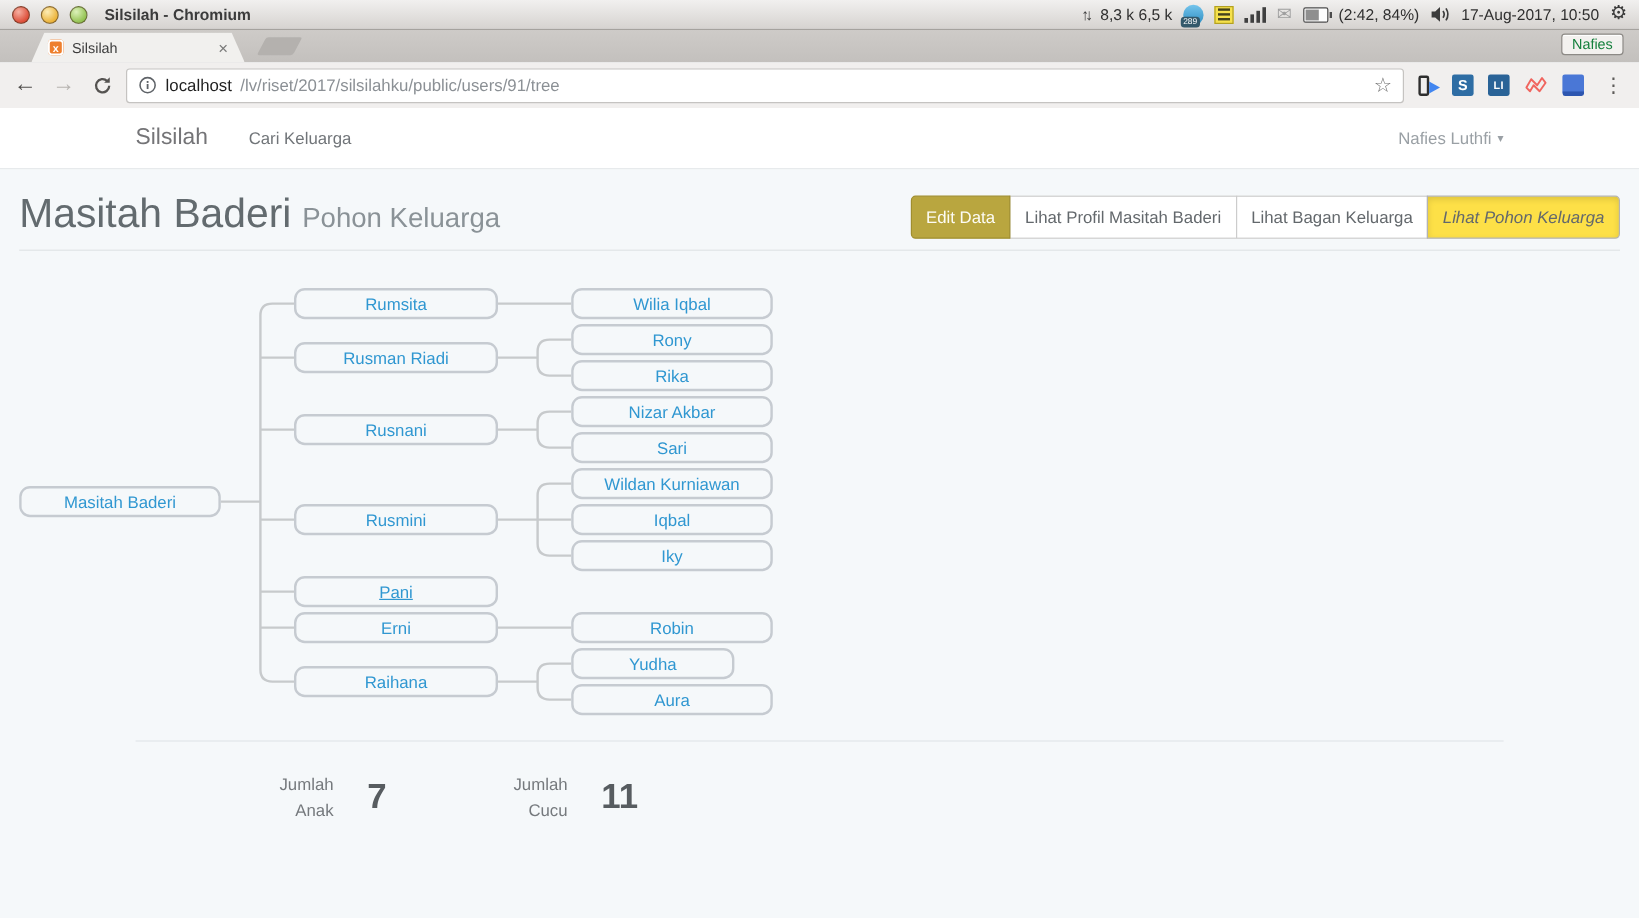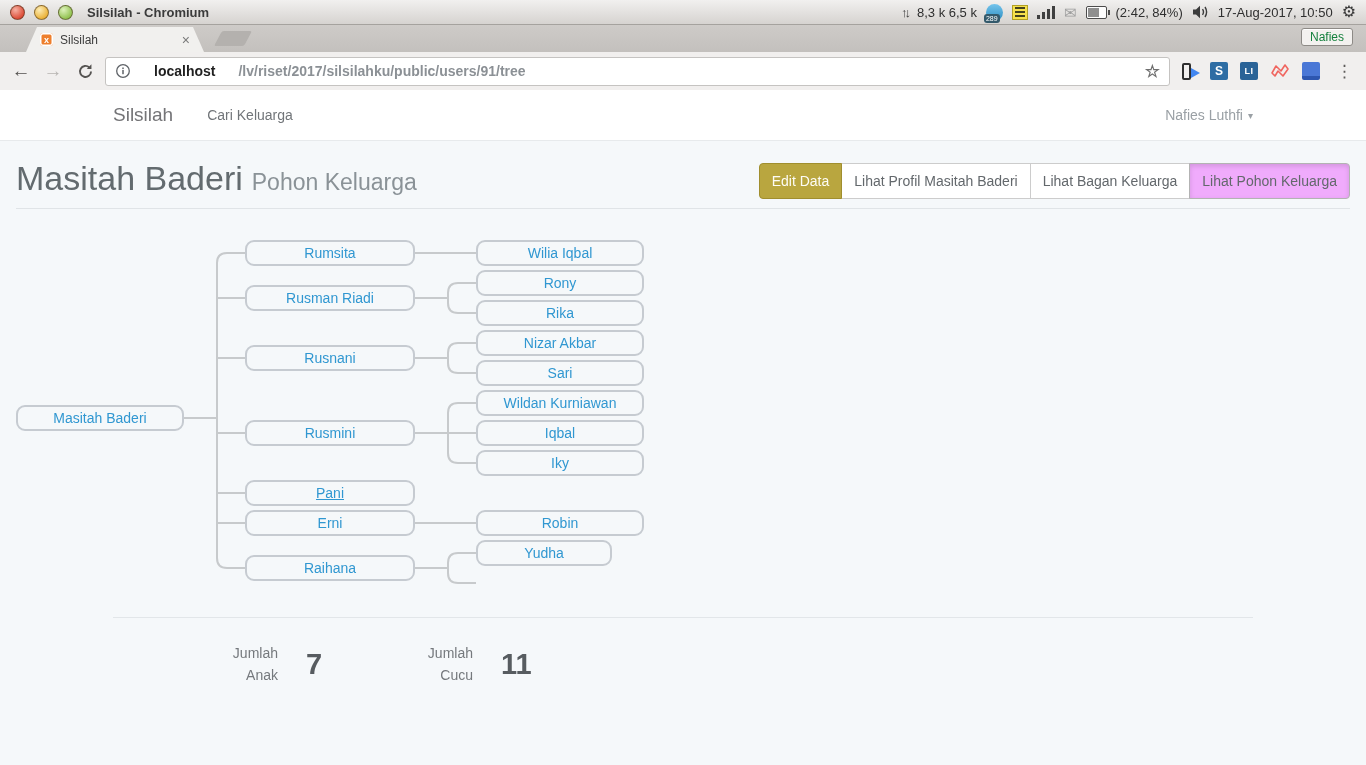--- a/index.html
+++ b/index.html
@@ -49,21 +49,21 @@
   .newtab{position:absolute;left:218px;top:6px;width:30px;height:15px;background:#b4b1ae;
     transform:skewX(-28deg);border-radius:2px;}
 
   
   .toolbar{position:absolute;top:52px;left:0;right:0;height:38px;background:#f1efee;
     display:flex;align-items:center;padding:0 9px;gap:8px;box-sizing:border-box;}
   .navbtn{width:24px;height:24px;display:flex;align-items:center;justify-content:center;
     font-size:19px;color:#52504e;cursor:pointer;}
   .navbtn.disabled{color:#b7b4b1;}
   .urlbar{flex:1;height:27px;background:#fff;border:1px solid #c5c3c1;border-radius:3px;
-    display:flex;align-items:center;gap:23px;padding:0 9px;font-size:14px;min-width:0;font-weight:bold;}
+    display:flex;align-items:center;gap:7px;padding:0 9px;font-size:14px;min-width:0;}
   .urlhost{color:#1f1f1f;}
   .urlpath{color:#8b9095;flex:1;white-space:nowrap;overflow:hidden;}
   .starico{font-size:17px;color:#6f6f6f;line-height:1;cursor:pointer;}
   .extrow{display:flex;align-items:center;gap:12px;margin:0 4px;}
   .ext-phone{position:relative;width:16px;height:17px;}
   .ext-phone b{position:absolute;left:0;top:0;width:9px;height:17px;border:2px solid #2e2e2e;
     border-radius:2px;box-sizing:border-box;}
   .ext-phone i{position:absolute;right:-2px;top:5px;width:0;height:0;border-top:5px solid transparent;
     border-bottom:5px solid transparent;border-left:9px solid #4286f0;}
   .ext-sq{width:18px;height:18px;border-radius:2px;display:flex;align-items:center;justify-content:center;
@@ -86,21 +86,21 @@
   .content{position:absolute;top:140px;left:0;right:0;bottom:0;background:#f5f8fa;}
   .page-title{position:absolute;left:16px;top:19px;font-size:34px;color:#636b6f;white-space:nowrap;}
   .page-subtitle{font-size:23px;color:#8a9297;margin-left:9px;}
   .btn-group{position:absolute;right:16px;top:23px;display:flex;}
   .btn{height:36px;display:flex;align-items:center;padding:0 12px;font-size:14px;
     border:1px solid #ccc;background:#fff;color:#63686c;margin-left:-1px;box-sizing:border-box;
     cursor:pointer;white-space:nowrap;}
   .btn:first-child{border-radius:4px 0 0 4px;margin-left:0;}
   .btn:last-child{border-radius:0 4px 4px 0;}
   .btn-olive{background:#b9a63f;border-color:#a08e2e;color:#fdfcf5;z-index:2;}
-  .btn-pressed{background:#f0abfc;border-color:#b3b3b3;box-shadow:inset 0 2px 5px rgba(0,0,0,.13);}
+  .btn-pressed{background:#fde047;border-color:#b3b3b3;box-shadow:inset 0 2px 5px rgba(0,0,0,.13);font-style:italic;}
   .hr-full{position:absolute;top:68px;left:16px;right:16px;border:none;border-top:1px solid #e0e4e7;margin:0;}
   #tree-canvas{position:absolute;left:0;top:90px;width:700px;height:380px;}
   #tree-canvas svg{position:absolute;left:0;top:0;}
   .tnode{position:absolute;height:26px;box-sizing:border-box;border:2px solid #c6cbd1;border-radius:9px;
     background:#f5f8fa;display:flex;align-items:center;justify-content:center;
     font-size:14px;color:#3097d1;cursor:pointer;z-index:2;}
   .hr-narrow{position:absolute;top:477px;left:113px;width:1140px;border:none;border-top:1px solid #e2e6e9;margin:0;}
   .stat-label{position:absolute;width:150px;text-align:right;font-size:14px;color:#75797d;line-height:22px;}
   .stat-value{position:absolute;font-size:29px;font-weight:bold;color:#575c60;}
   #stat1-label{left:128px;top:502px;}
@@ -233,20 +233,21 @@
         <div class="tnode" style="left: 476px; top: 130px; width: 168px;">Sari</div>
         <div class="tnode" style="left: 245px; top: 190px; width: 170px;">Rusmini</div>
         <div class="tnode" style="left: 476px; top: 160px; width: 168px;">Wildan Kurniawan</div>
         <div class="tnode" style="left: 476px; top: 190px; width: 168px;">Iqbal</div>
         <div class="tnode" style="left: 476px; top: 220px; width: 168px;">Iky</div>
         <div class="tnode" style="left: 245px; top: 250px; width: 170px; text-decoration: underline;">Pani</div>
         <div class="tnode" style="left: 245px; top: 280px; width: 170px;">Erni</div>
         <div class="tnode" style="left: 476px; top: 280px; width: 168px;">Robin</div>
         <div class="tnode" style="left: 245px; top: 325px; width: 170px;">Raihana</div>
         <div class="tnode" style="left: 476px; top: 310px; width: 136px;">Yudha</div>
+        <div class="tnode" style="left: 476px; top: 340px; width: 168px;">Aura</div>
       </div>
 
     <hr class="hr-narrow">
 
     <div class="stat-label" id="stat1-label">
       <div>Jumlah</div>
       <div>Anak</div>
     </div>
     <div class="stat-value" id="stat1-value">7</div>
     <div class="stat-label" id="stat2-label">

